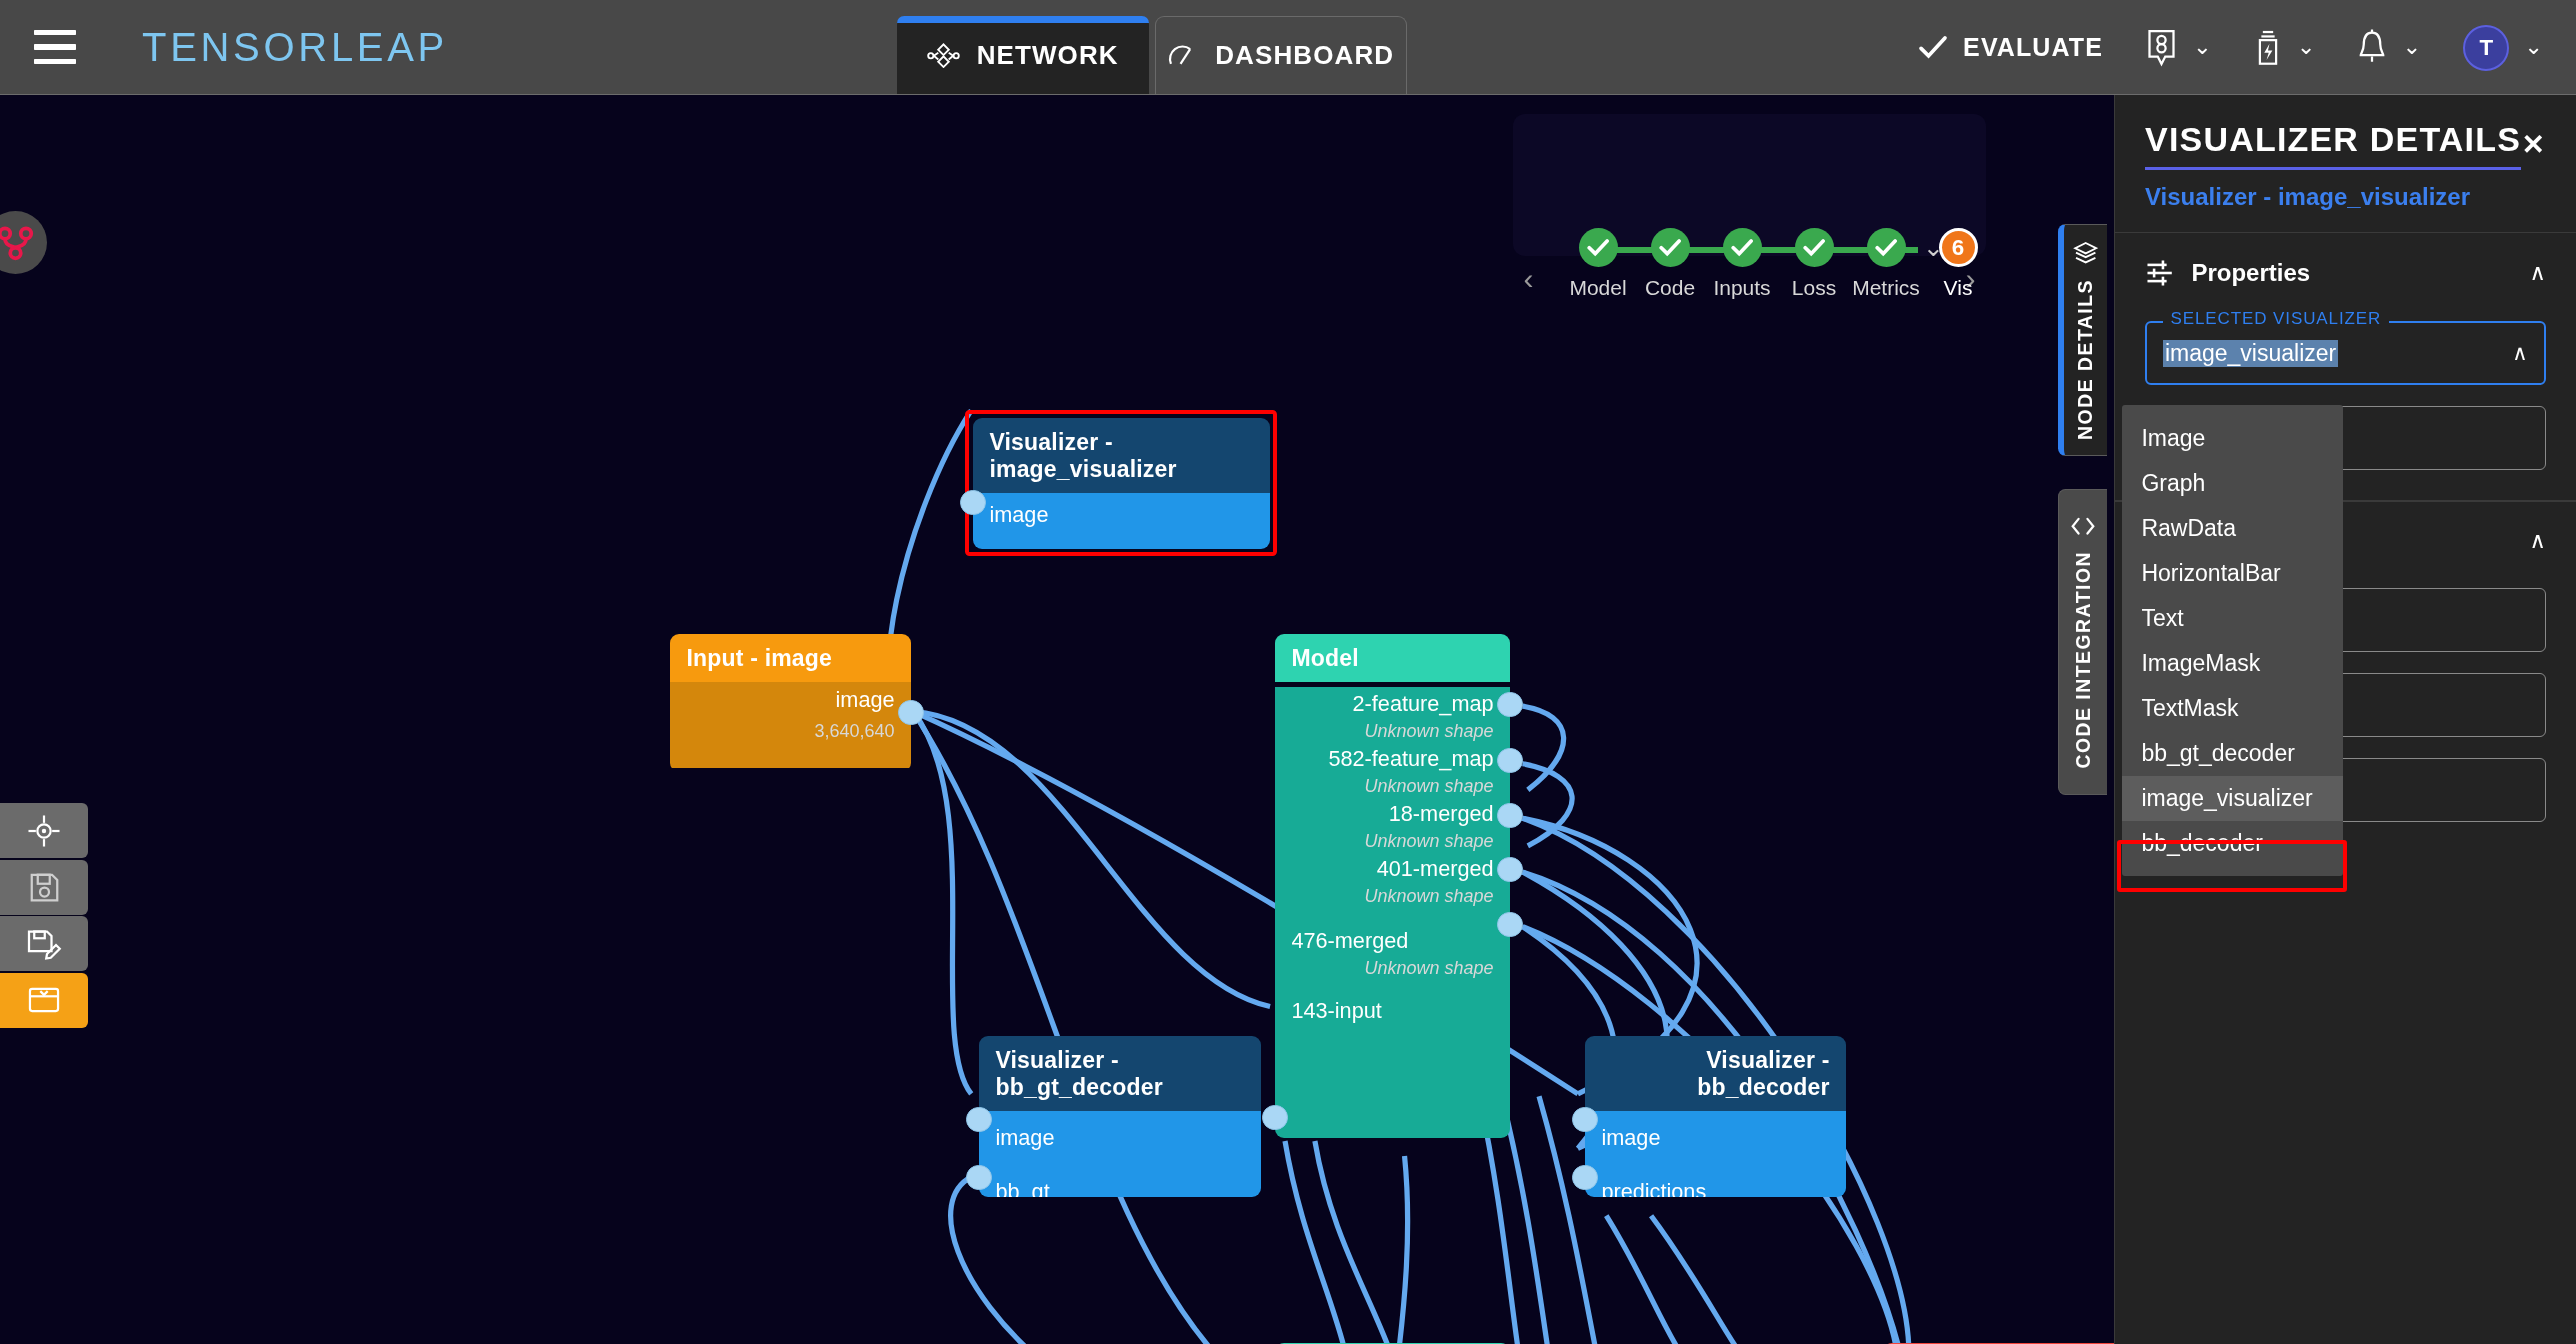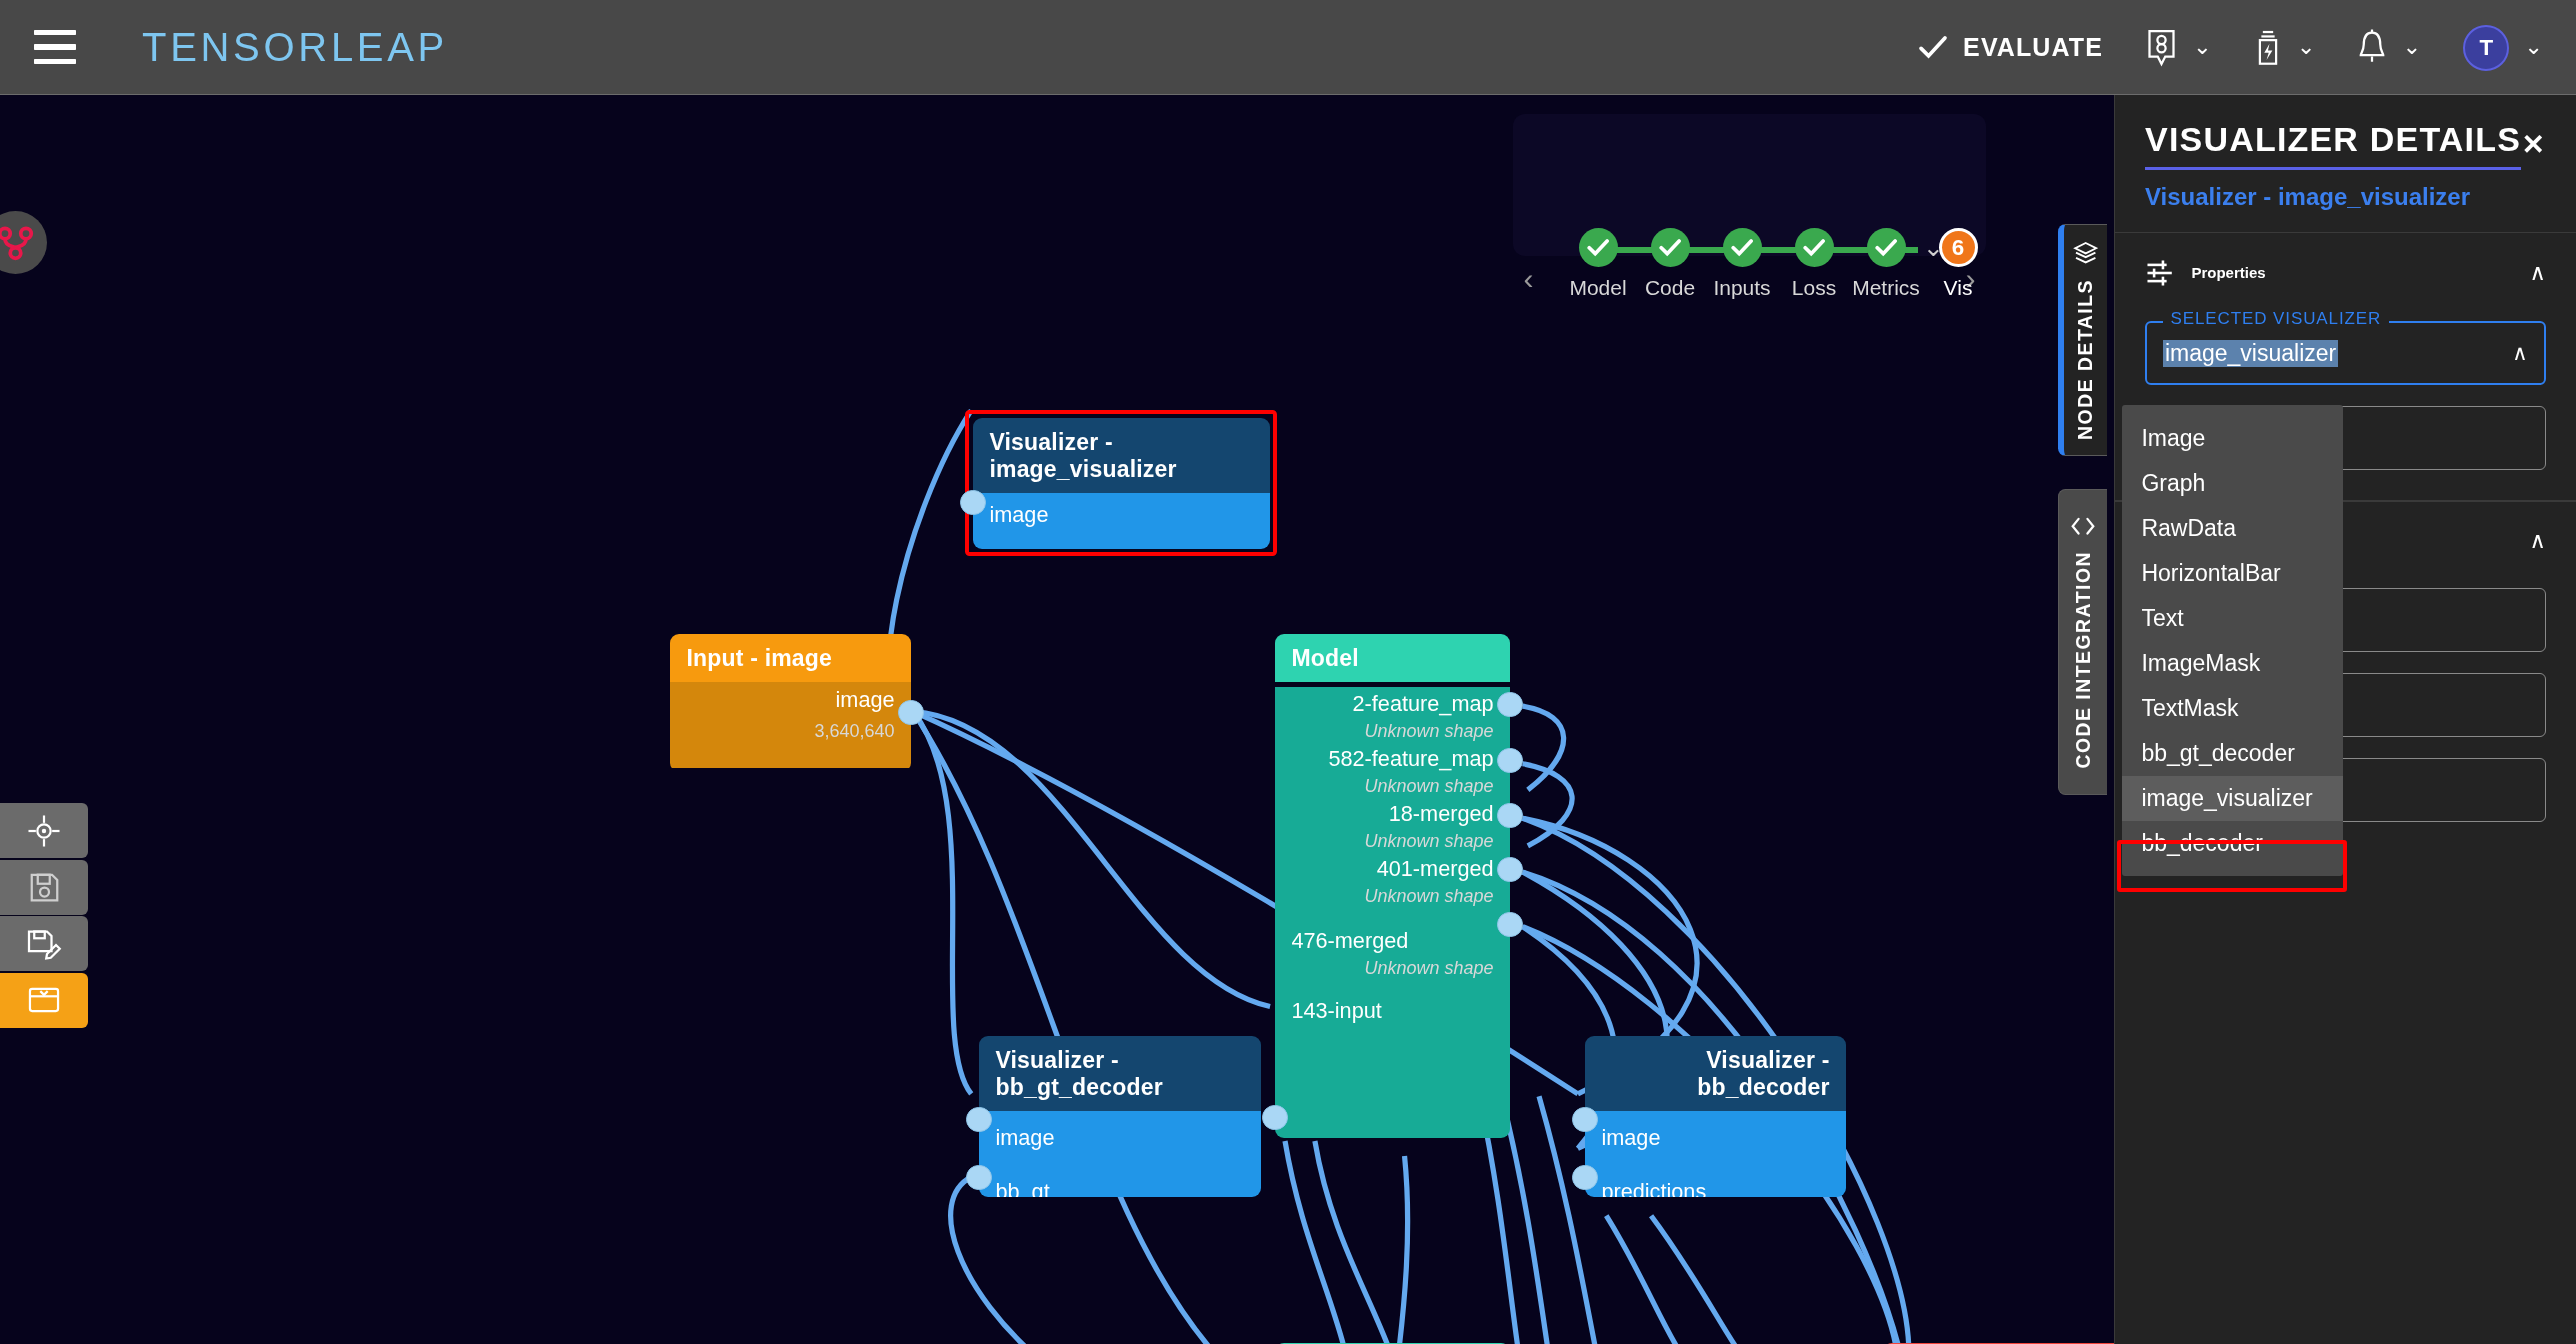--- a/index.html
+++ b/index.html
@@ -136,21 +136,21 @@
   }
   .panel-head { padding: 25.4px 30px 21px 30px; border-bottom: 1.5px solid #3a3a3a; }
   .panel-title {
     color: #fff; font-size: 34px; font-weight: 700; letter-spacing: 1.2px;
     display: inline-block; padding-bottom: 7.5px; border-bottom: 3.7px solid #5a61e8;
   }
   .panel-sub { color: #3b7fee; font-size: 24px; font-weight: 700; margin-top: 13.4px; }
   .panel-close { position: absolute; right: 31px; top: 33px; color: #fff; font-size: 28px; font-weight: 700; cursor: pointer; }
 
   .section-head { display: flex; align-items: center; gap: 16.4px; padding: 25.4px 30px 13.4px 30px; }
-  .section-title { color: #fff; font-size: 15px; font-weight: 700; flex: 1; }
+  .section-title { color: #fff; font-size: 24px; font-weight: 700; flex: 1; }
   .section-chev { color: #fff; font-size: 22.4px; cursor: pointer; }
 
   .field { position: relative; margin: 21px 30px 0 30px; }
   .field-legend {
     position: absolute; top: -12px; left: 18px; padding: 0 7.5px; background: #232323;
     color: #2f7ff0; font-size: 17px; letter-spacing: 0.9px; z-index: 2;
   }
   .field-box {
     height: 64px; border: 2.2px solid #2f7ff0; border-radius: 6px;
     display: flex; align-items: center; padding: 0 16.4px;
@@ -176,20 +176,42 @@
 <div class="app">
 
   <div class="header">
     <div class="hamburger">
       <span></span>
         <span></span>
         <span></span>
     </div>
     <div class="logo">TENSORLEAP</div>
 
+    <div class="tabs">
+      <div class="tab active">
+        <svg width="33" height="25.4" viewBox="0 0 44 34">
+          <circle cx="5" cy="17" r="3.5" fill="none" stroke="#fff" stroke-width="2.5"></circle>
+          <circle cx="39" cy="17" r="3.5" fill="none" stroke="#fff" stroke-width="2.5"></circle>
+          <rect x="17" y="4" width="10" height="10" fill="none" stroke="#fff" stroke-width="2.5" transform="rotate(45 22 9)"></rect>
+          <rect x="17" y="20" width="10" height="10" fill="none" stroke="#fff" stroke-width="2.5" transform="rotate(45 22 25)"></rect>
+          <line x1="9" y1="17" x2="15" y2="13" stroke="#fff" stroke-width="2.5"></line>
+          <line x1="9" y1="17" x2="15" y2="22" stroke="#fff" stroke-width="2.5"></line>
+          <line x1="29" y1="13" x2="35" y2="17" stroke="#fff" stroke-width="2.5"></line>
+          <line x1="29" y1="22" x2="35" y2="17" stroke="#fff" stroke-width="2.5"></line>
+        </svg>
+        <span>NETWORK</span>
+      </div>
+      <div class="tab inactive">
+        <svg width="31" height="25.4" viewBox="0 0 42 34">
+          <path d="M4 28 A17 17 0 0 1 30 8" fill="none" stroke="#fff" stroke-width="3"></path>
+          <line x1="17" y1="28" x2="30" y2="8" stroke="#fff" stroke-width="3"></line>
+        </svg>
+        <span>DASHBOARD</span>
+      </div>
+    </div>
 
     <div class="header-right">
       <div class="hr-item">
         <svg width="30" height="25.4" viewBox="0 0 40 34">
           <path d="M4 18 L14 28 L36 4" fill="none" stroke="#fff" stroke-width="5" stroke-linecap="round"></path>
         </svg>
         <span class="hr-label">EVALUATE</span>
       </div>
       <div class="hr-item">
         <svg width="33" height="39" viewBox="0 0 44 52">

